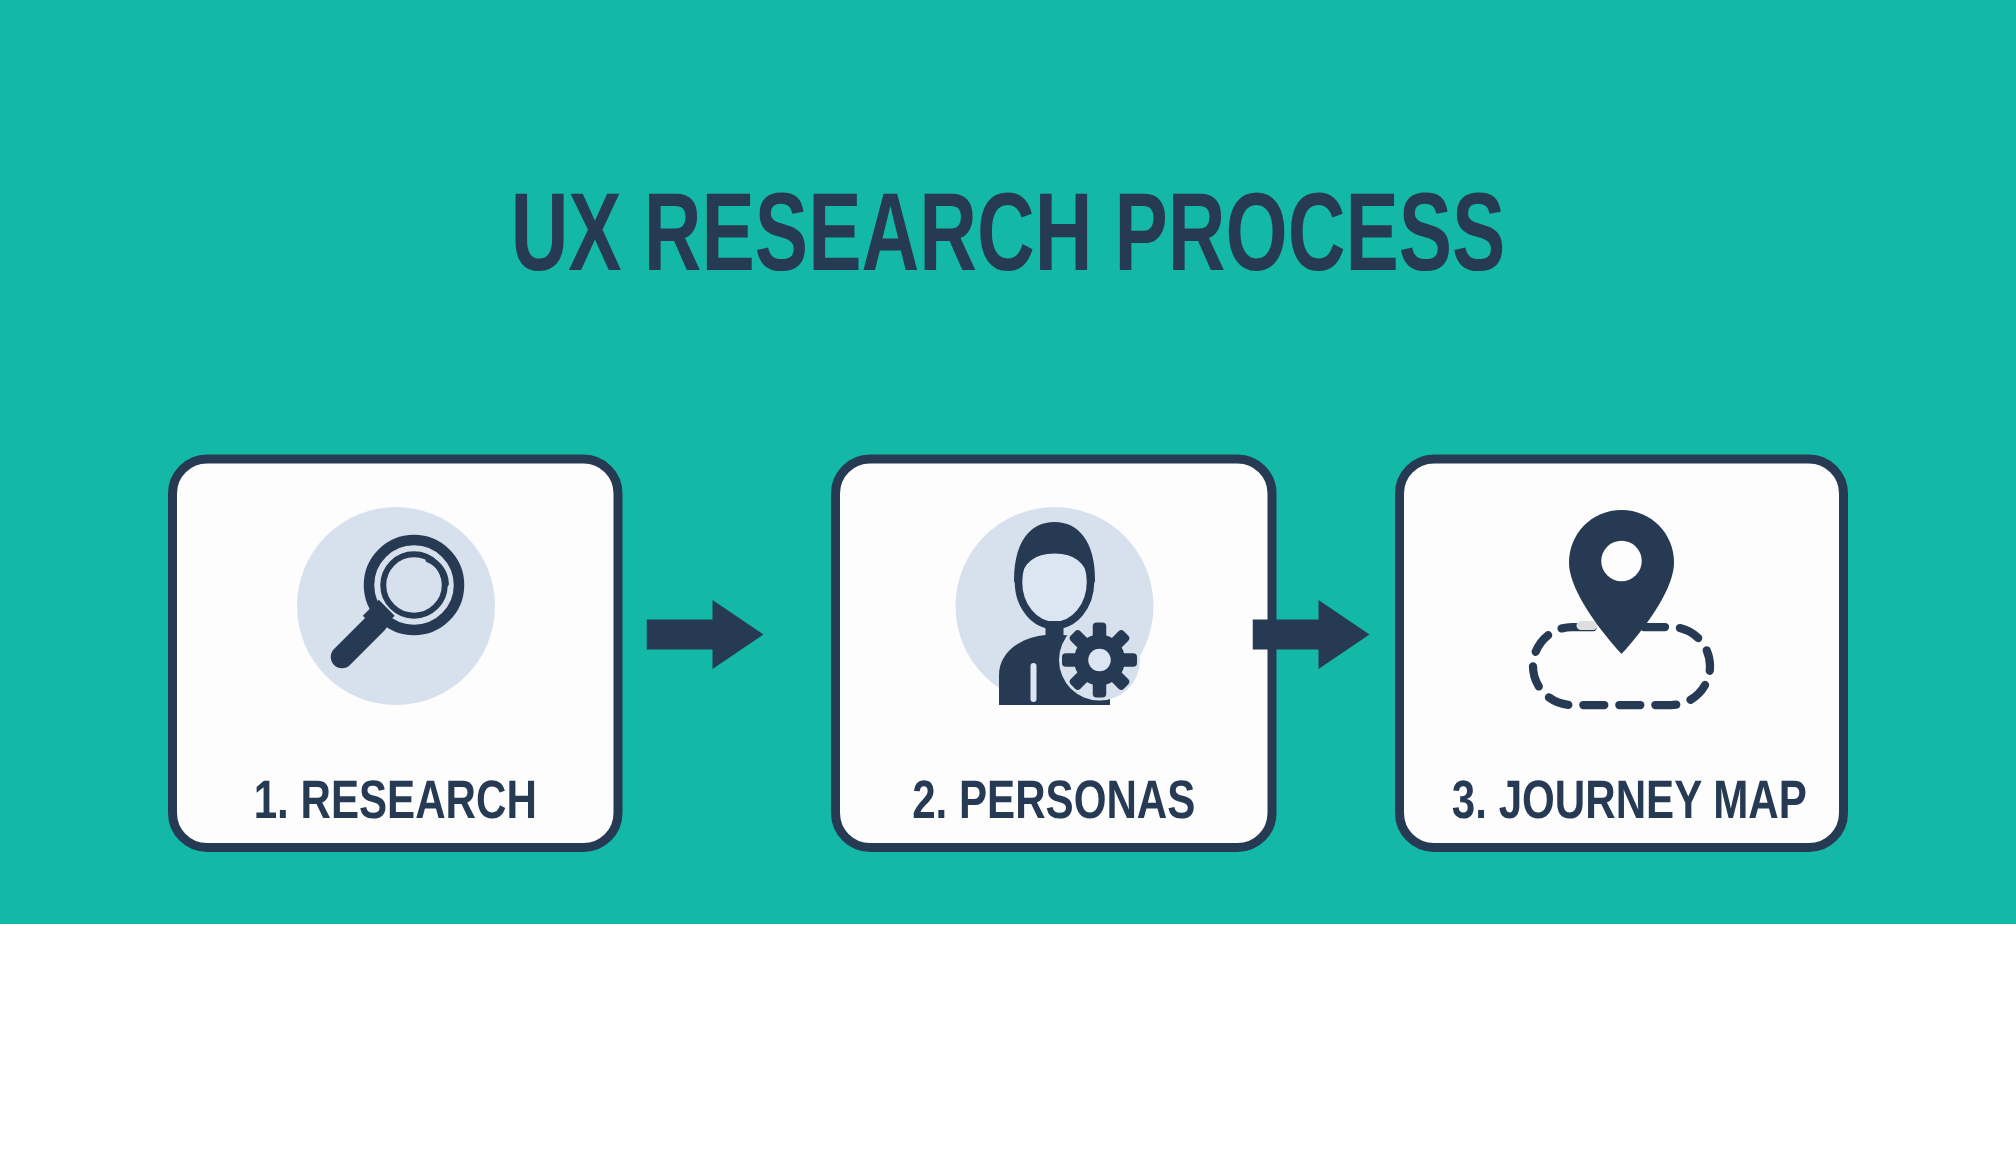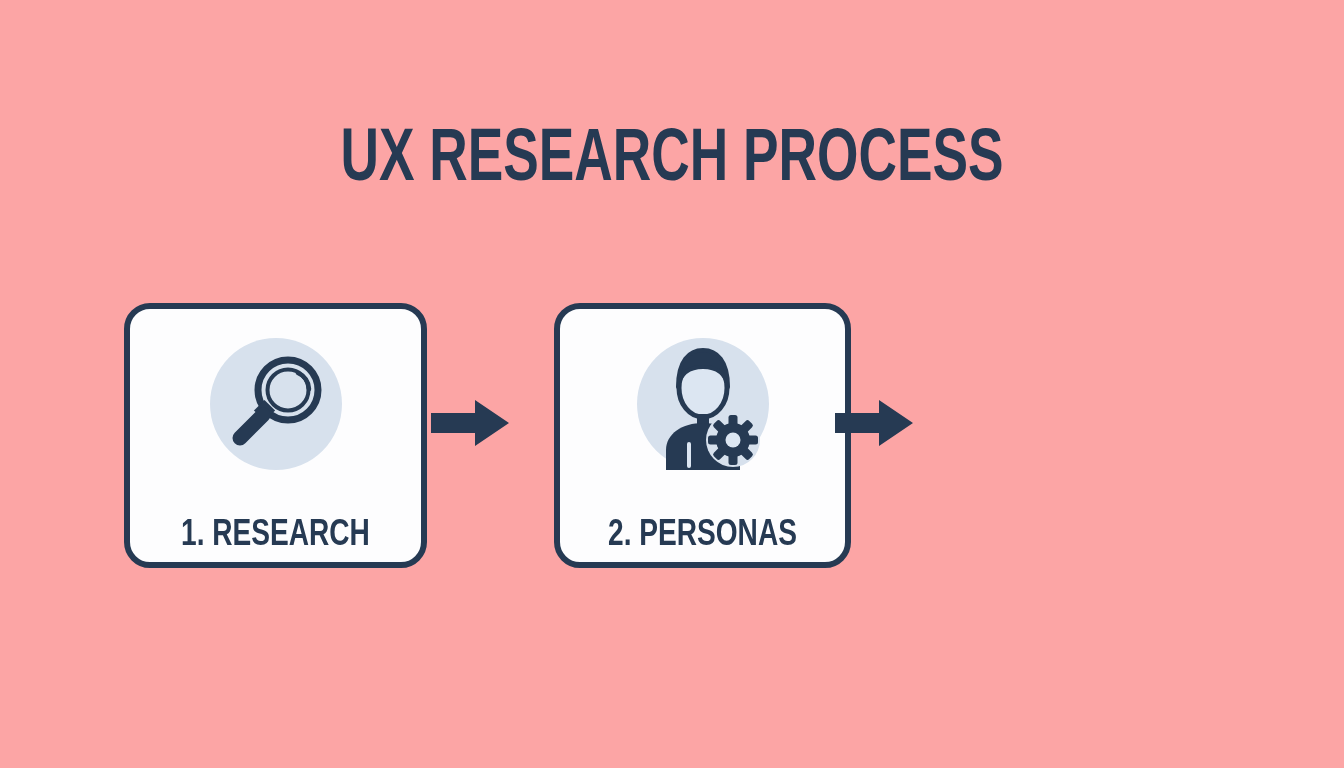--- a/index.html
+++ b/index.html
@@ -4,22 +4,22 @@
 <style>
   html, body {
     margin: 0;
     padding: 0;
     background: #ffffff;
     font-family: "Liberation Sans", sans-serif;
   }
   .canvas {
     position: relative;
     width: 1344px;
-    height: 768px;
-    background: #fca5a5;
+    height: 616px;
+    background: #14b8a6;
     overflow: hidden;
   }
   .page-title {
     position: absolute;
     left: 0;
     right: 0;
     top: 118px;
     text-align: center;
     font-size: 74px;
     font-weight: 800;
@@ -32,21 +32,21 @@
   }
   .step-box {
     position: absolute;
     top: 303px;
     height: 265px;
     background: #fdfdfe;
     border: 6px solid #263a53;
     border-radius: 26px;
     box-sizing: border-box;
   }
-  .step-box.b1 { left: 112px; width: 303px; margin-left: 12px; }
+  .step-box.b1 { left: 112px; width: 303px; }
   .step-box.b2 { left: 554px; width: 297px; }
   .step-box.b3 { left: 930px; width: 302px; }
   .icon-wrap {
     position: absolute;
     top: 29px;
     left: 50%;
     transform: translateX(-50%);
     width: 132px;
     height: 140px;
   }
@@ -141,14 +141,28 @@
         <circle cx="96" cy="102" r="7.5" fill="#dce6f2"></circle>
       </svg>
     </div>
     <div class="step-label">2. PERSONAS</div>
   </div>
 
   <svg class="arrow a2" width="80" height="52" viewBox="0 0 80 52">
     <polygon points="0,16 44,16 44,3 78,26 44,49 44,36 0,36" fill="#263a53"></polygon>
   </svg>
 
+  <div class="step-box b3">
+    <div class="icon-wrap">
+      <svg class="icon-svg" width="132" height="140" viewBox="0 0 132 140">
+
+        <rect x="7" y="80" width="118" height="52" rx="26" fill="none" stroke="#263a53" stroke-width="5.5" stroke-dasharray="14 10" stroke-linecap="round"></rect>
+
+        <rect x="36" y="76" width="14" height="6" rx="3" fill="#dedede"></rect>
+
+        <path d="M66,2 C46,2 31,18 31,37 C31,61 66,98 66,98 C66,98 101,61 101,37 C101,18 86,2 66,2 Z" fill="#263a53"></path>
+        <circle cx="66" cy="36" r="13.5" fill="#fdfdfe"></circle>
+      </svg>
+    </div>
+    <div class="step-label">3. JOURNEY MAP</div>
+  </div>
 
 </div>
 
 </body></html>

